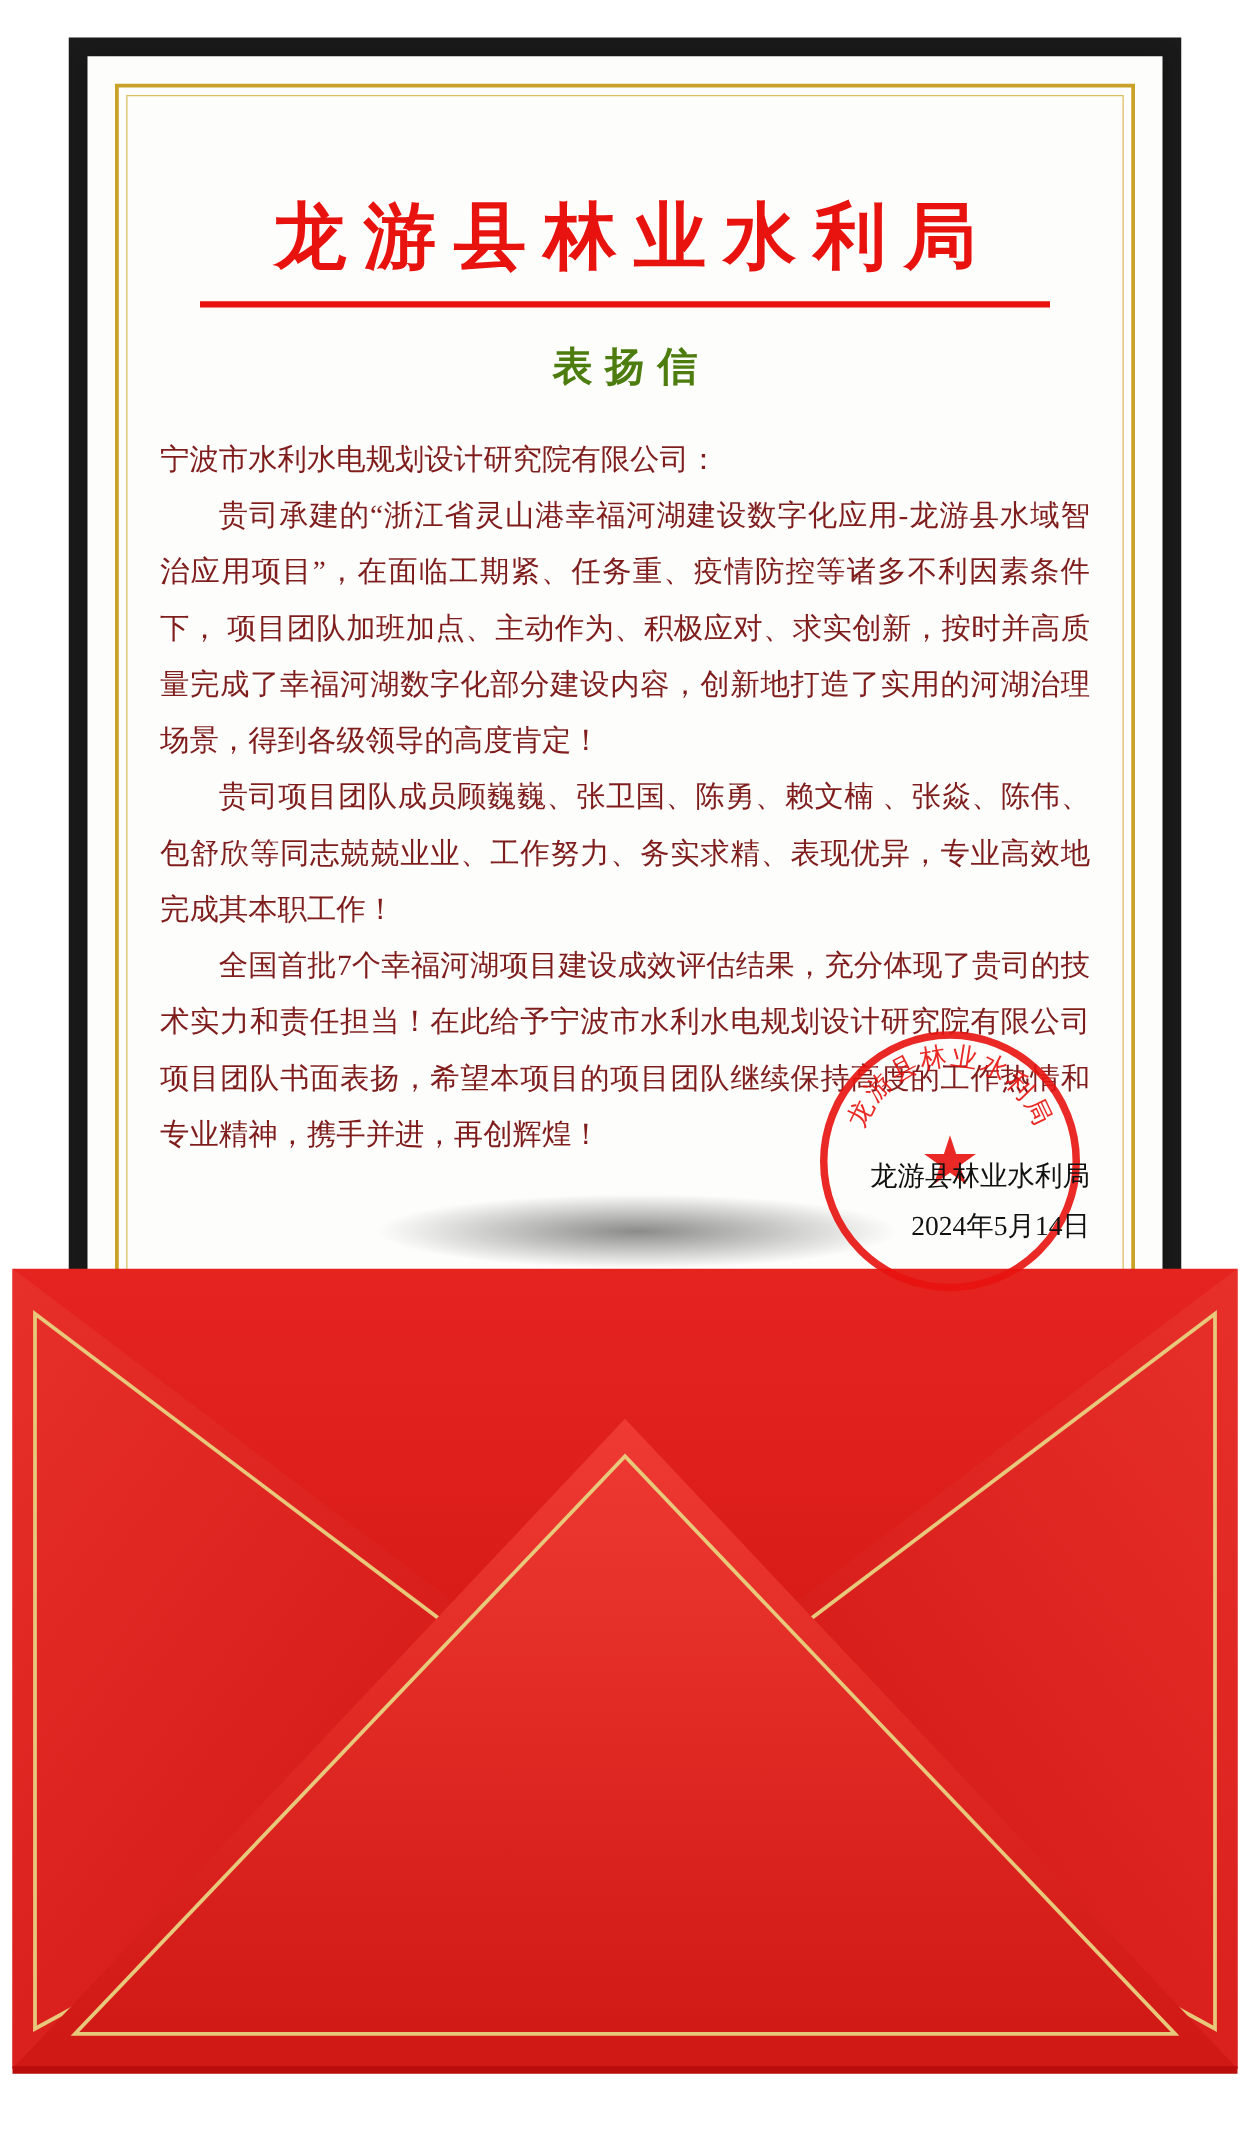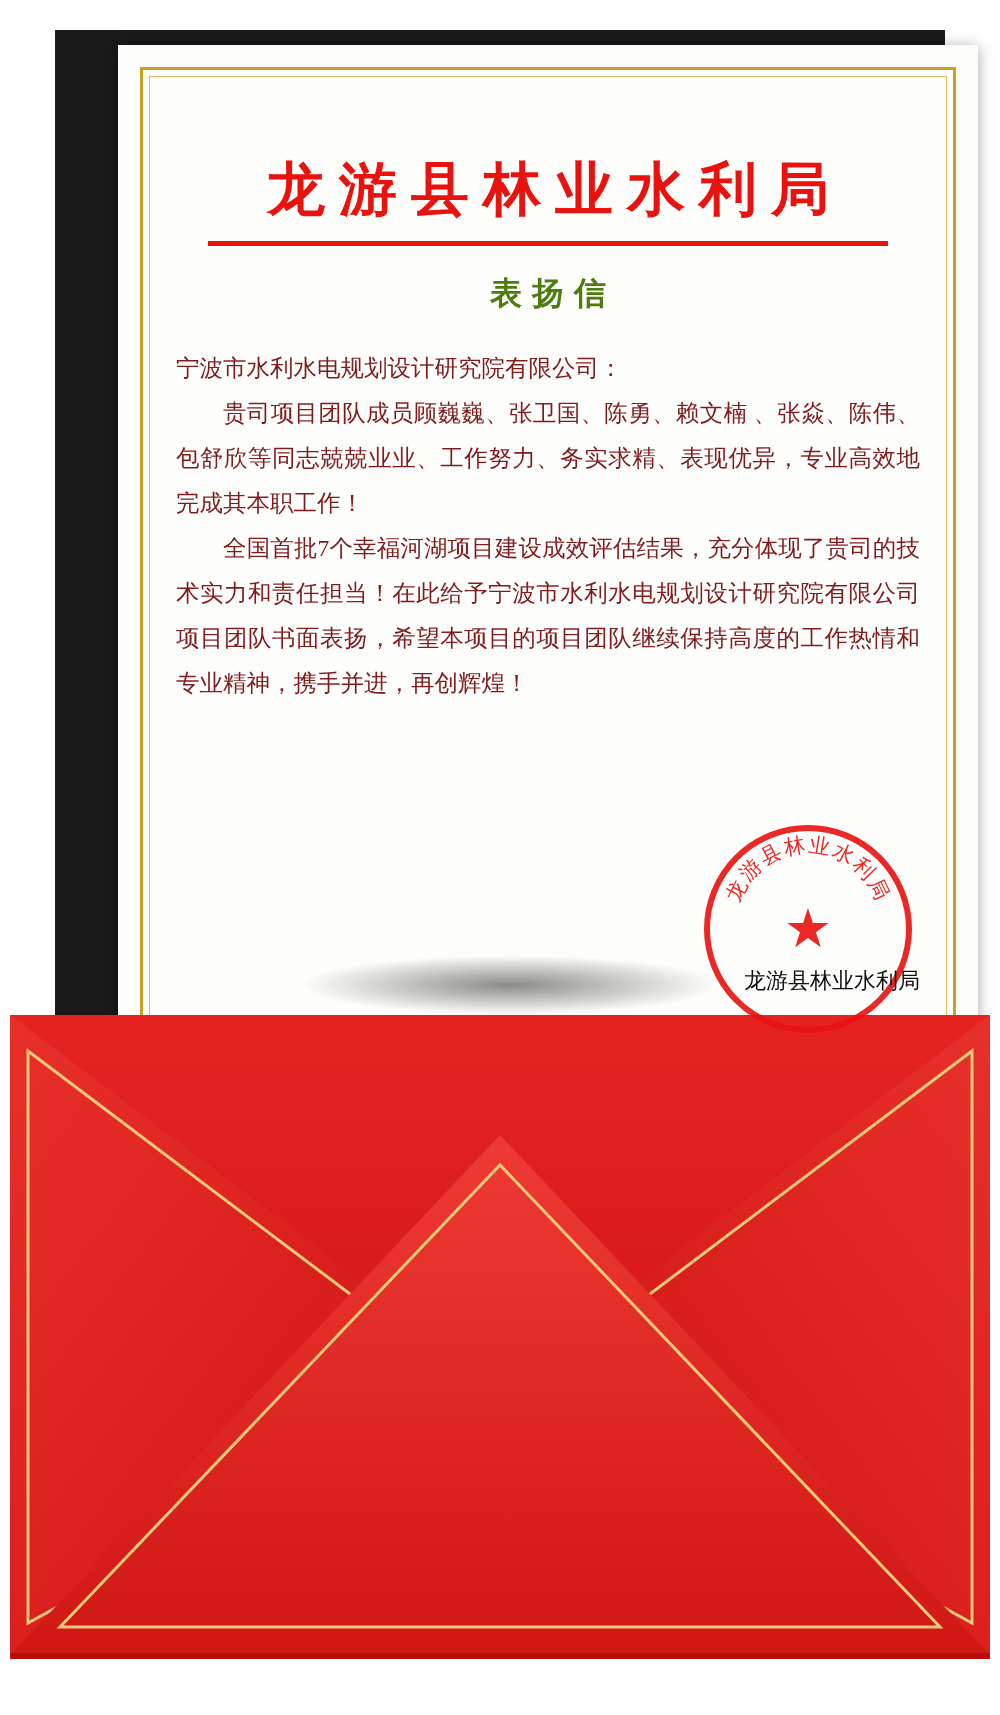--- a/index.html
+++ b/index.html
@@ -28,21 +28,20 @@
   
   .letter {
     position: absolute;
     left: 70px;
     top: 45px;
     width: 860px;
     height: 1010px;
     background: #fdfdfb;
     box-shadow: 0 2px 14px rgba(0,0,0,0.35);
     overflow: hidden;
-    margin-left: 48px;
   }
   .letter .frame-outer {
     position: absolute;
     left: 22px;
     top: 22px;
     right: 22px;
     bottom: 0px;
     border: 3px solid #c9a227;
   }
   .letter .frame-inner {
@@ -184,27 +183,29 @@
   <div class="frame-outer"></div>
   <div class="frame-inner"></div>
 
   <div class="letter-content">
     <div class="org-title">龙游县林业水利局</div>
     <div class="title-rule"></div>
     <div class="doc-type">表扬信</div>
 
     <div class="body-text">
       <p>宁波市水利水电规划设计研究院有限公司：</p>
+      <p class="indent">贵司承建的“浙江省灵山港幸福河湖建设数字化应用-龙游县水域智治应用项目”，在面临工期紧、任务重、疫情防控等诸多不利因素条件下， 项目团队加班加点、主动作为、积极应对、求实创新，按时并高质量完成了幸福河湖数字化部分建设内容，创新地打造了实用的河湖治理场景，得到各级领导的高度肯定！</p>
       <p class="indent">贵司项目团队成员顾巍巍、张卫国、陈勇、赖文楠 、张焱、陈伟、包舒欣等同志兢兢业业、工作努力、务实求精、表现优异，专业高效地完成其本职工作！</p>
       <p class="indent">全国首批7个幸福河湖项目建设成效评估结果，充分体现了贵司的技术实力和责任担当！在此给予宁波市水利水电规划设计研究院有限公司项目团队书面表扬，希望本项目的项目团队继续保持高度的工作热情和专业精神，携手并进，再创辉煌！</p>
     </div>
   </div>
 
   <div class="signature-block">
     <div>龙游县林业水利局</div>
+    <div>2024年5月14日</div>
   </div>
 
   <div class="seal">
     <svg class="seal-arc" viewBox="0 0 196 196">
       <defs>
         <path id="arcpath" d="M 28,110 A 72,72 0 1 1 168,110" fill="none"></path>
       </defs>
       <text>
         <textPath href="#arcpath" startOffset="50%" text-anchor="middle">龙游县林业水利局</textPath>
       </text>

